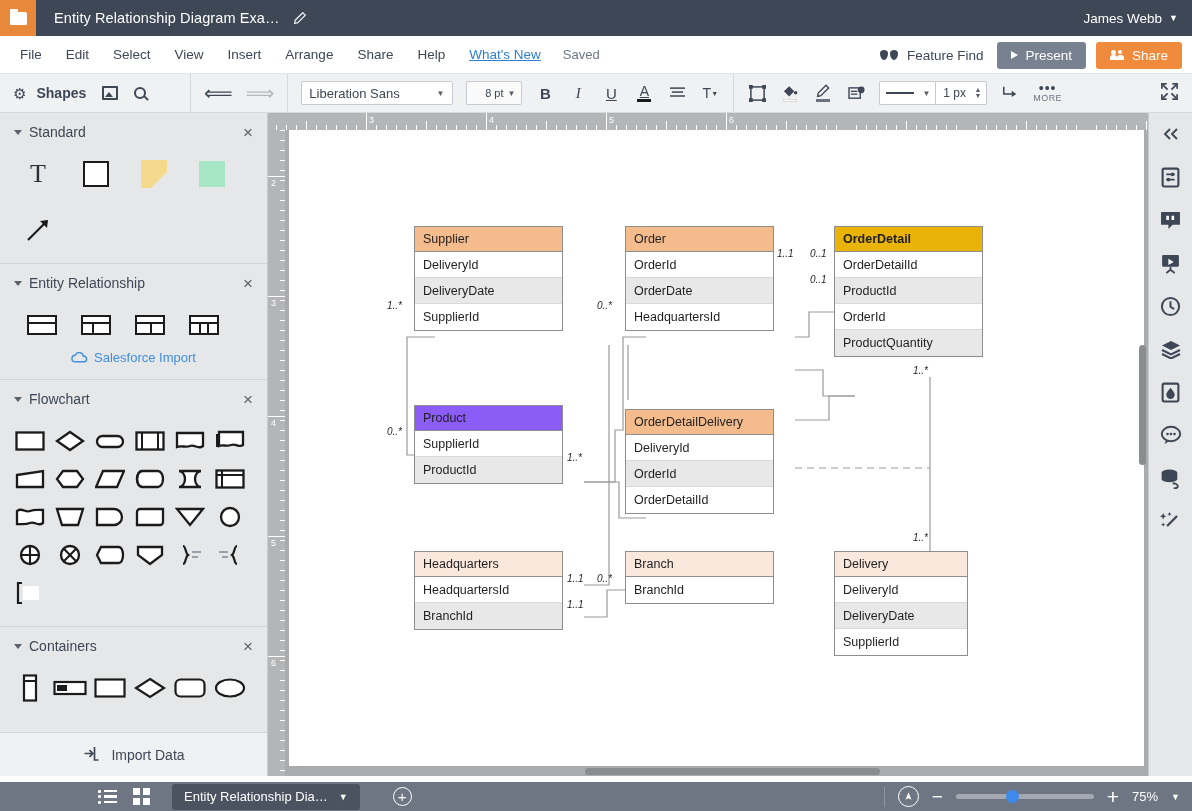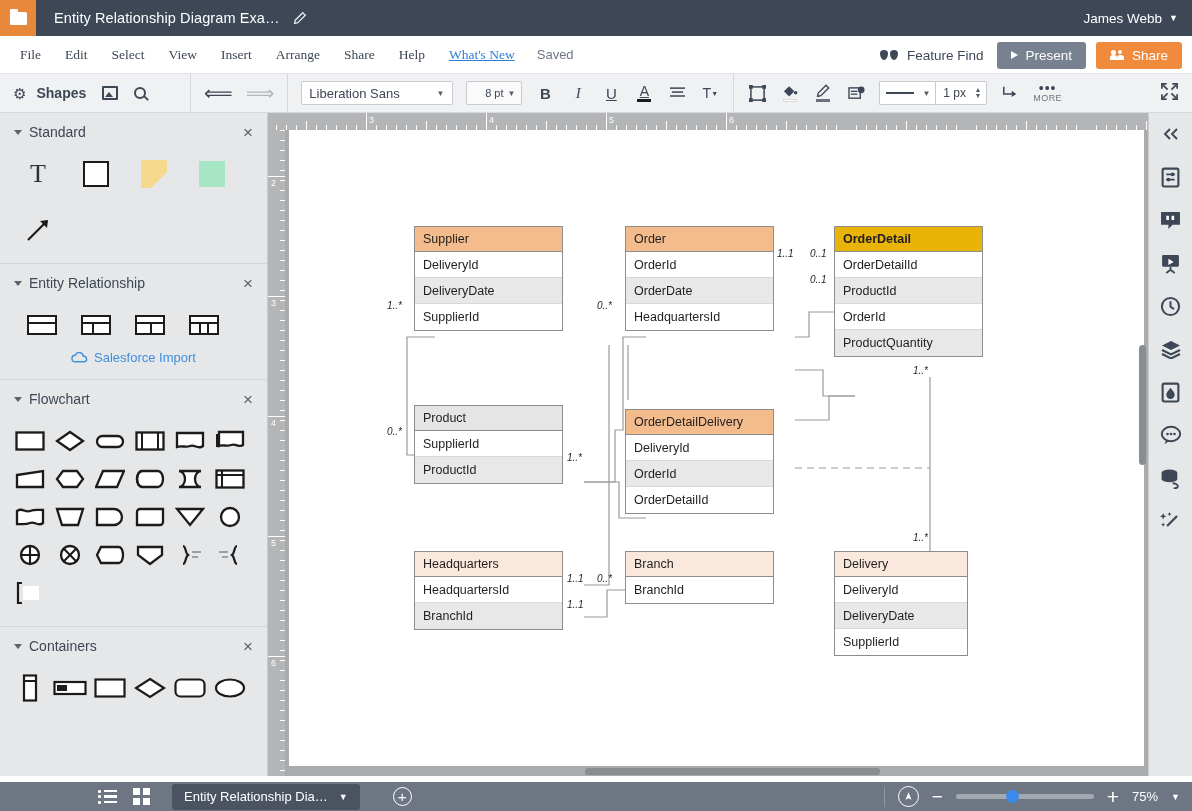--- a/index.html
+++ b/index.html
@@ -43,21 +43,21 @@
   }
   .user-caret { margin-left: 7px; font-size: 9px; }
 
   
   .menubar {
     position: absolute; top: 36px; left: 0; width: 1192px; height: 38px;
     background: #fff; display: flex; align-items: center;
     border-bottom: 1px solid #e3e5e8;
   }
   .menu-item {
-    font-size: 13.5px; color: #3d4756; padding: 4px 12px; cursor: default; font-family: Liberation Serif, serif;
+    font-size: 13.5px; color: #3d4756; padding: 4px 12px; cursor: default;
   }
   .menu-item.first { margin-left: 8px; }
   .menu-whatsnew { color: #2f7ed1; text-decoration: underline; }
   .menu-saved { color: #6d7682; font-size: 13px; padding-left: 10px; }
   .menu-right {
     position: absolute; right: 10px; top: 0; height: 38px;
     display: flex; align-items: center; gap: 10px;
   }
   .feature-find {
     display: flex; align-items: center; gap: 9px;
@@ -751,20 +751,29 @@
             </svg>
           </div>
         <div class="fc-cell">
             <svg width="32" height="22">
               <ellipse cx="16" cy="11" rx="14" ry="8.5" fill="#fff" stroke="#1b1b1b" stroke-width="2.2"></ellipse>
             </svg>
           </div>
       </div>
     </div>
 
+    <div class="import-data">
+      <span class="imp-arrow">
+        <svg width="17" height="15" viewBox="0 0 16 15">
+            <path d="M1 7.5h8M6 4.2l3.4 3.3L6 10.8" fill="none" stroke="#3d4756" stroke-width="1.7"></path>
+            <path d="M11 1v13h4" fill="none" stroke="#3d4756" stroke-width="1.7"></path>
+          </svg>
+      </span>
+      <span>Import Data</span>
+    </div>
   </div>
 
   <div class="canvas-wrap">
 
     <div class="ruler-h" id="rulerH">
         <div class="rtick" style="left: 98px; top: 0px; width: 1px; height: 17px;"></div>
         <div class="rlabel" style="left: 101px; top: 2px;">3</div>
         <div class="rtick" style="left: 218px; top: 0px; width: 1px; height: 17px;"></div>
         <div class="rlabel" style="left: 221px; top: 2px;">4</div>
         <div class="rtick" style="left: 338px; top: 0px; width: 1px; height: 17px;"></div>
@@ -974,21 +983,21 @@
               <div class="ent-row">HeadquartersId</div>
             </div>
             <div class="entity" style="left: 545px; top: 96px; width: 149px;">
               <div class="ent-title" style="background: #eab308; font-weight: bold;">OrderDetail</div>
               <div class="ent-row">OrderDetailId</div>
               <div class="ent-row alt">ProductId</div>
               <div class="ent-row">OrderId</div>
               <div class="ent-row alt">ProductQuantity</div>
             </div>
             <div class="entity" style="left: 125px; top: 275px; width: 149px;">
-              <div class="ent-title" style="background: #e5e5e5;">Product</div>
+              <div class="ent-title" style="background: #8b5cf6;">Product</div>
               <div class="ent-row">SupplierId</div>
               <div class="ent-row alt">ProductId</div>
             </div>
             <div class="entity" style="left: 336px; top: 279px; width: 149px;">
               <div class="ent-title" style="background: rgb(244, 188, 140);">OrderDetailDelivery</div>
               <div class="ent-row">DeliveryId</div>
               <div class="ent-row alt">OrderId</div>
               <div class="ent-row">OrderDetailId</div>
             </div>
             <div class="entity" style="left: 125px; top: 421px; width: 149px;">

